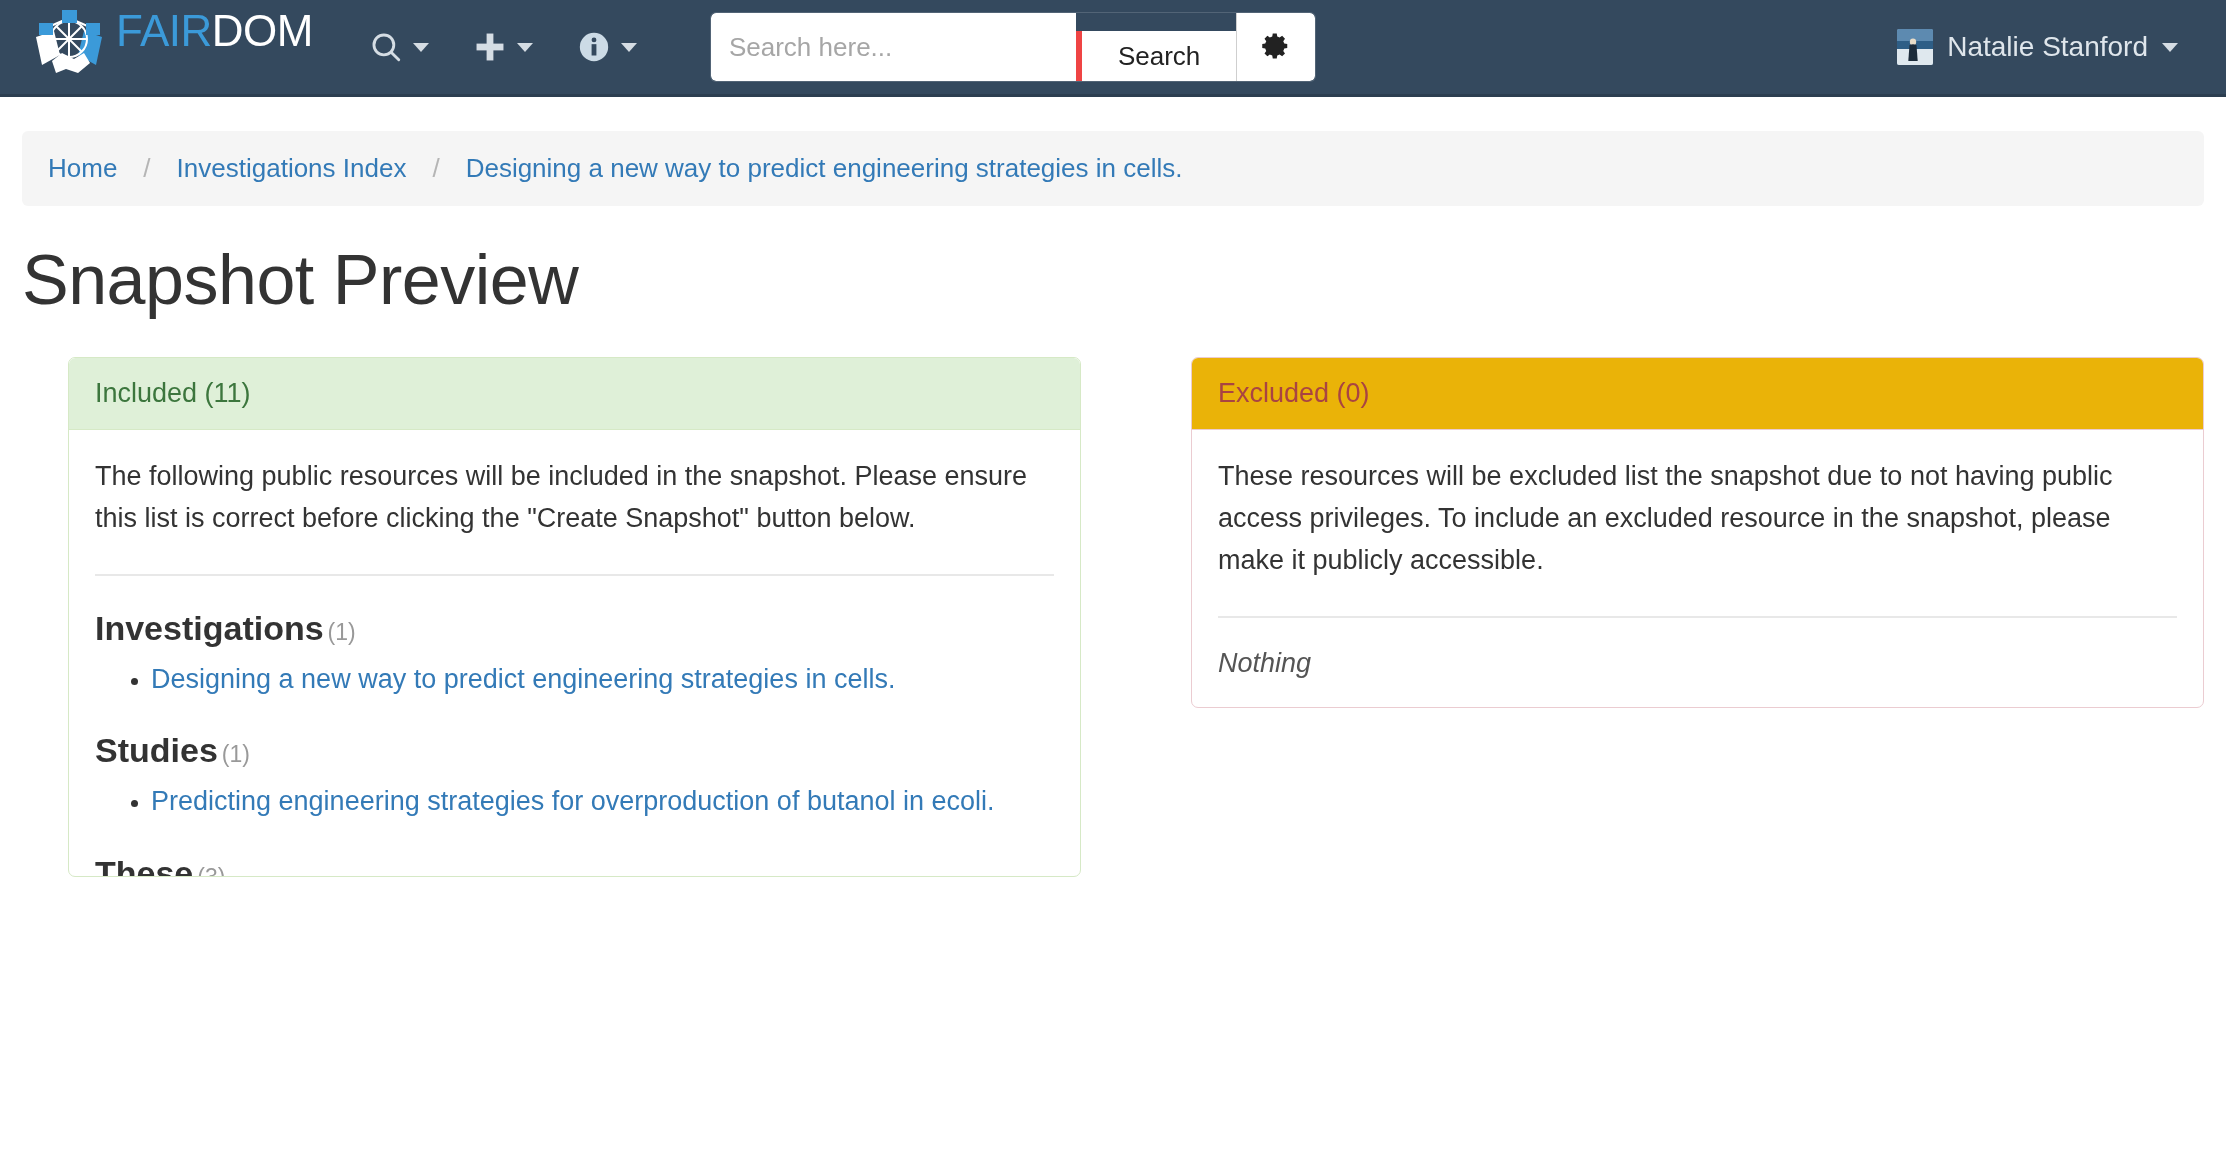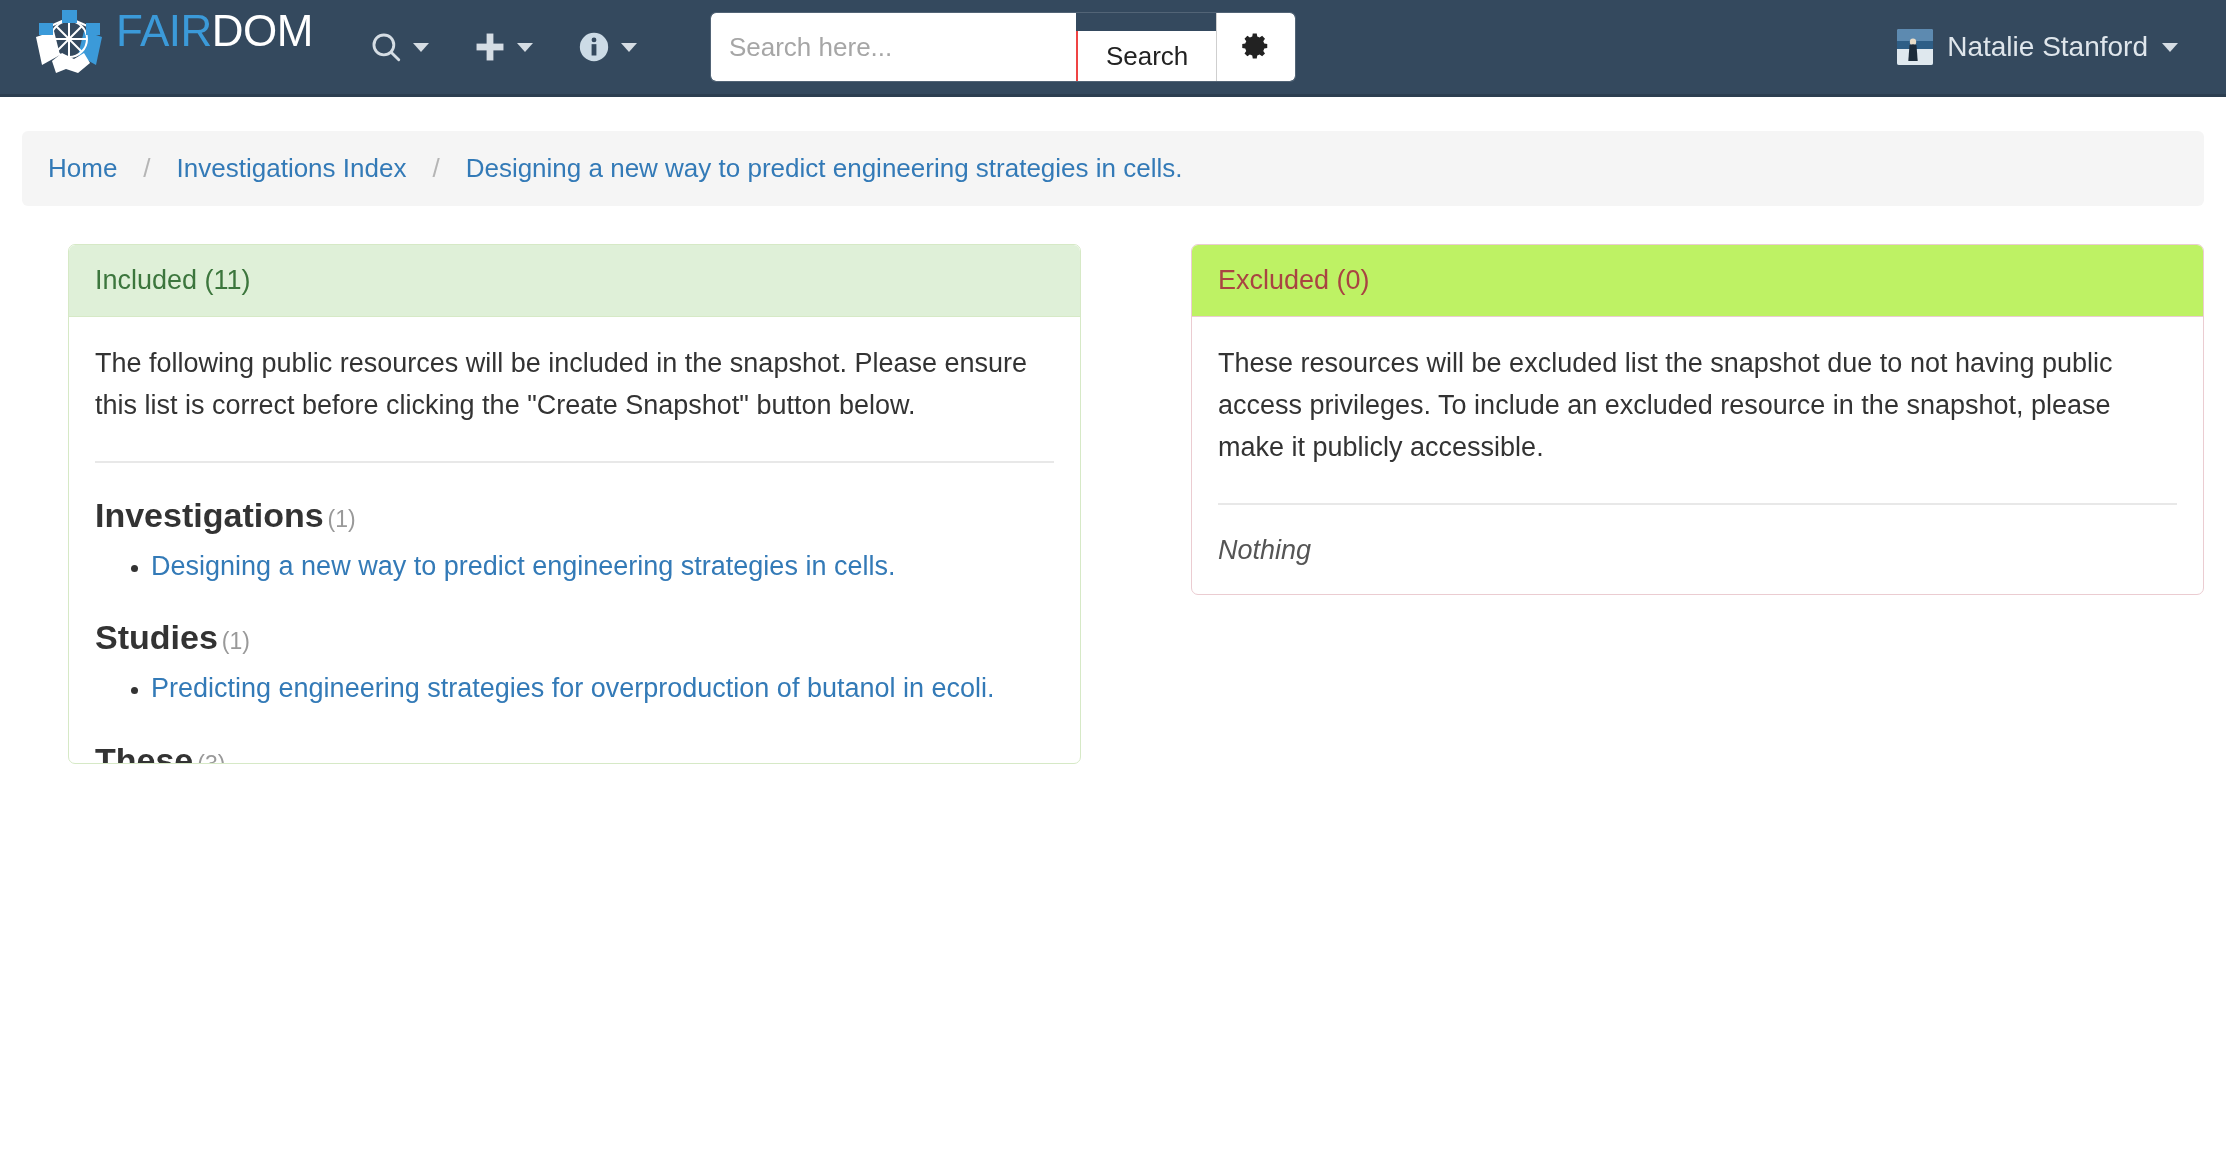--- a/index.html
+++ b/index.html
@@ -75,25 +75,25 @@
     font-family: "Liberation Sans", sans-serif;
     padding: 0 18px;
     color: #333;
     background: #fff;
     border-radius: 5px 0 0 5px;
   }
   .search-input::placeholder { color: #a6a6a6; }
   .search-btn {
     background: #fff;
     border: none;
-    border-left: 2px solid #ef4444;
+    border-left: 6px solid #ef4444;
     font-size: 26px;
     font-family: "Liberation Sans", sans-serif;
     color: #222;
-    padding: 0 28px;
+    padding: 0 36px;
     cursor: pointer;
     margin-top: 18px;
   }
   .search-settings {
     background: #fff;
     border: none;
     border-left: 1px solid #cfcfcf;
     padding: 0 24px;
     cursor: pointer;
     display: flex;
@@ -173,21 +173,21 @@
     border-radius: 6px 6px 0 0;
     padding: 20px 26px;
     font-size: 27px;
     color: #3c763d;
   }
   .panel-body {
     padding: 26px 26px 28px 26px;
   }
   .panel-danger { border-color: #ebccd1; }
   .panel-danger .panel-heading {
-    background: #bef264;
+    background: #eab308;
     border-bottom-color: #ebccd1;
     color: #a94442;
   }
 
   .lead {
     font-size: 27px;
     line-height: 1.55;
     color: #333;
     margin: 0;
   }
@@ -323,20 +323,21 @@
 <div class="content">
 
   <nav class="breadcrumb">
     <a href="#">Home</a>
     <span class="sep">/</span>
     <a href="#">Investigations Index</a>
     <span class="sep">/</span>
     <a href="#">Designing a new way to predict engineering strategies in cells.</a>
   </nav>
 
+  <h1 class="page-title">Snapshot Preview</h1>
 
   <div class="row">
 
     <div class="col">
       <div class="panel included-wrap">
         <div class="panel-heading">Included (11)</div>
         <div class="panel-body">
           <p class="lead">The following public resources will be included in the snapshot. Please ensure this list is correct before clicking the "Create Snapshot" button below.</p>
           <hr>
 

